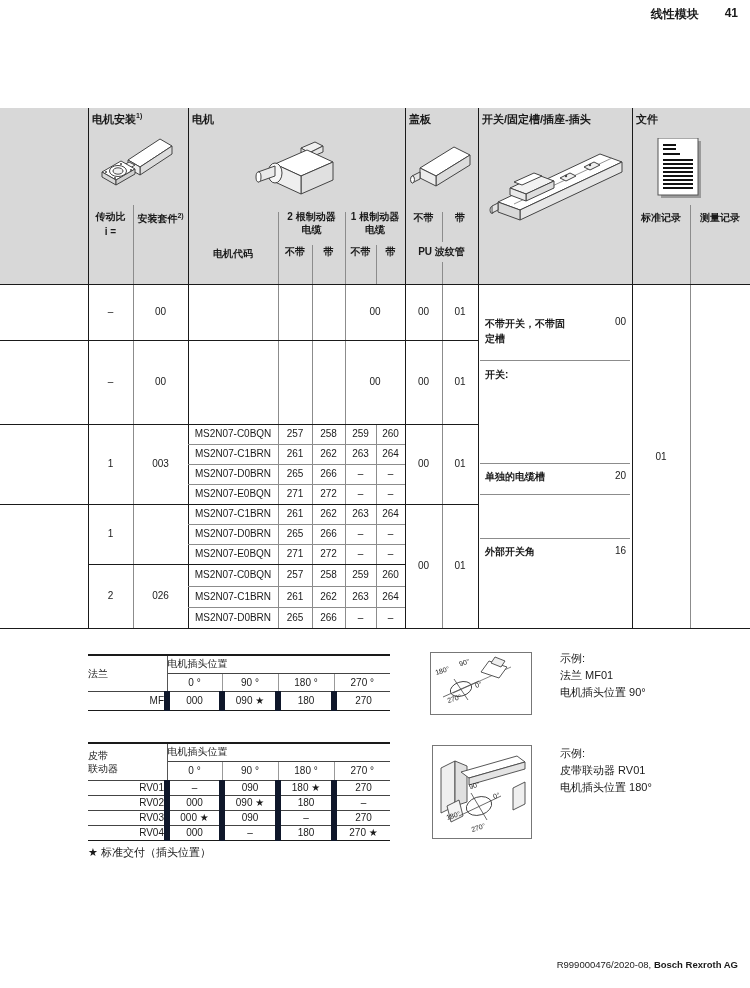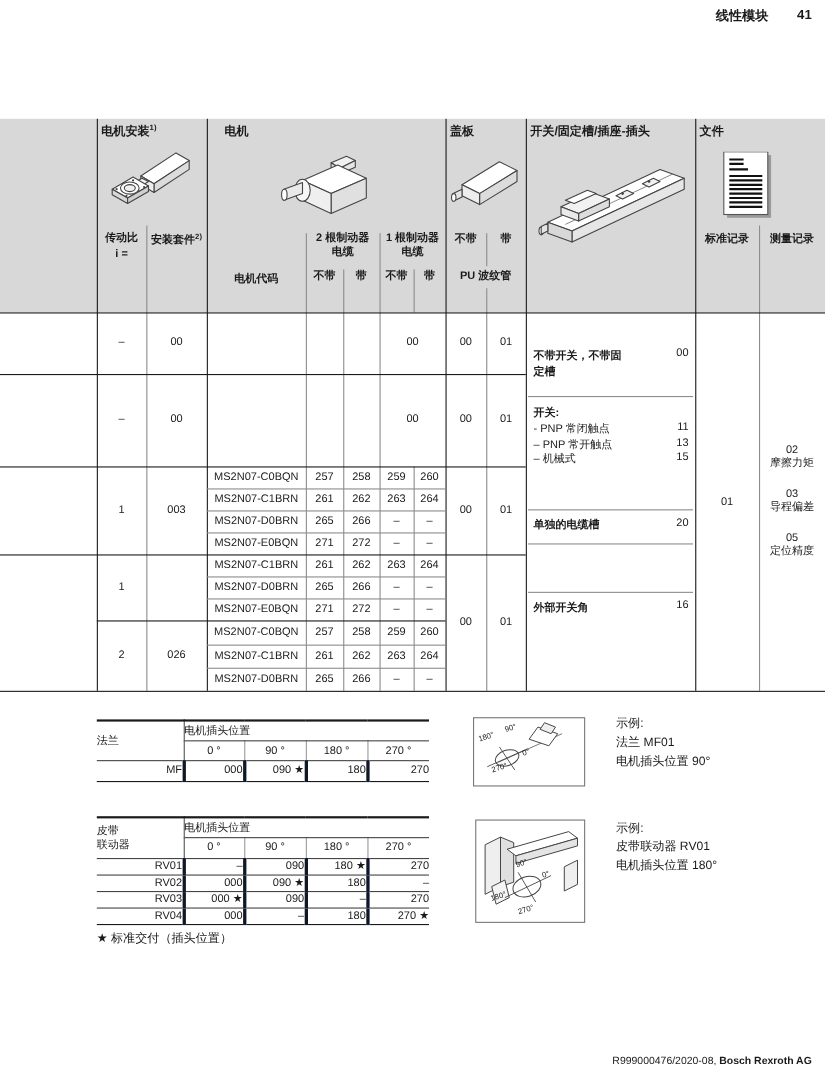--- a/index.html
+++ b/index.html
@@ -35,21 +35,21 @@
   .measblk { text-align:center; line-height:12px; font-size:10px; }
   
   .ptable { position:absolute; border-collapse:collapse; table-layout:fixed; font-size:10px;
             border-top:2px solid #1a1a1a; border-bottom:1px solid #1a1a1a; }
   .ptable th,.ptable td { padding:0; font-weight:normal; }
   .tname { text-align:left; padding-left:4px; font-weight:bold; border-right:1px solid #555;
            line-height:13px;margin-left:30px; }
   .tplug { text-align:left; padding-left:6px; font-weight:bold; border-bottom:1px solid #444; }
   .tangle { text-align:center; border-left:1px solid #999; }
   .rname { text-align:right; padding-left:4px; border-top:1px solid #444; }
-  .val { text-align:right; border-left:3px solid #0f172a; border-top:1px solid #444; }
+  .val { text-align:center; border-left:6px solid #0f172a; border-top:1px solid #444; }
   
   .exbox { position:absolute; border:1px solid #777; background:#fff; }
   .exlab { position:absolute; font-size:7px; transform:rotate(-18deg); white-space:nowrap; }
   .extext { position:absolute; left:560px; font-size:11px; line-height:17px; }
   .footnote { position:absolute; left:88px; top:845px; font-size:11px; }
   svg { display:block; }
 </style>
 </head>
 <body>
 
@@ -60,21 +60,21 @@
     <span>41</span>
   </div>
 
   <div class="mt">
 
     <div class="thead"></div>
 
     <div class="seclab" style="left:92px;top:4px">
       <span>电机安装</span><sup>1)</sup>
     </div>
-    <div class="seclab" style="left:204px;top:4px">电机</div>
+    <div class="seclab" style="left:192px;top:4px">电机</div>
     <div class="seclab" style="left:409px;top:4px">盖板</div>
     <div class="seclab" style="left:482px;top:4px">开关/固定槽/插座-插头</div>
     <div class="seclab" style="left:636px;top:4px">文件</div>
 
     <svg class="abs" style="left:94px;top:22px" width="88" height="74" viewBox="0 0 88 74">
       <g stroke="#444" stroke-width="1" stroke-linejoin="round">
         <polygon points="34,30 66,9 78,16 46,37" fill="#fff"></polygon>
         <polygon points="46,37 78,16 78,24 46,45" fill="#dcdcdc"></polygon>
         <polygon points="34,30 46,37 46,45 34,38" fill="#ededed"></polygon>
         <polygon points="27,37 35,32 41,35 33,40" fill="#f4f4f4"></polygon>
@@ -282,62 +282,34 @@
     <div class="cell" style="left:345px;top:499px;width:31px;height:21px">–</div>
     <div class="cell" style="left:376px;top:499px;width:29px;height:21px">–</div>
 
     <div class="swpanel">
       <div class="swrow" style="top:32px;align-items:flex-start">
         <div class="b" style="line-height:15px"><span>不带开关，不带固</span><br><span>定槽</span></div>
         <span>00</span>
       </div>
       <div class="swsep" style="top:76px"></div>
       <div class="abs b" style="left:7px;top:84px">开关:</div>
-      <div class="abs" style="left:7px;top:99px;width:141px">
-        <div class="swopt">
-          <span>- PNP 常闭触点</span>
-          <span>11</span>
-        </div>
-        <div class="swopt">
-          <span>– PNP 常开触点</span>
-          <span>13</span>
-        </div>
-        <div class="swopt">
-          <span>– 机械式</span>
-          <span>15</span>
-        </div>
-      </div>
       <div class="swsep" style="top:179px"></div>
       <div class="swrow" style="top:186px">
         <span class="b">单独的电缆槽</span>
         <span>20</span>
       </div>
       <div class="swsep" style="top:210px"></div>
       <div class="swsep" style="top:254px"></div>
       <div class="swrow" style="top:261px">
         <span class="b">外部开关角</span>
         <span>16</span>
       </div>
     </div>
 
     <div class="docstd">01</div>
-    <div class="docmeas">
-      <div class="measblk">
-        <span>02</span><br>
-        <span>摩擦力矩</span>
-      </div>
-      <div class="measblk">
-        <span>03</span><br>
-        <span>导程偏差</span>
-      </div>
-      <div class="measblk">
-        <span>05</span><br>
-        <span>定位精度</span>
-      </div>
-    </div>
   </div>
 
   <table class="ptable" style="left:88px;top:654px;width:302px">
     <colgroup>
         <col style="width:79px">
         <col style="width:55px">
         <col style="width:56px">
         <col style="width:56px">
         <col style="width:56px">
       </colgroup>

